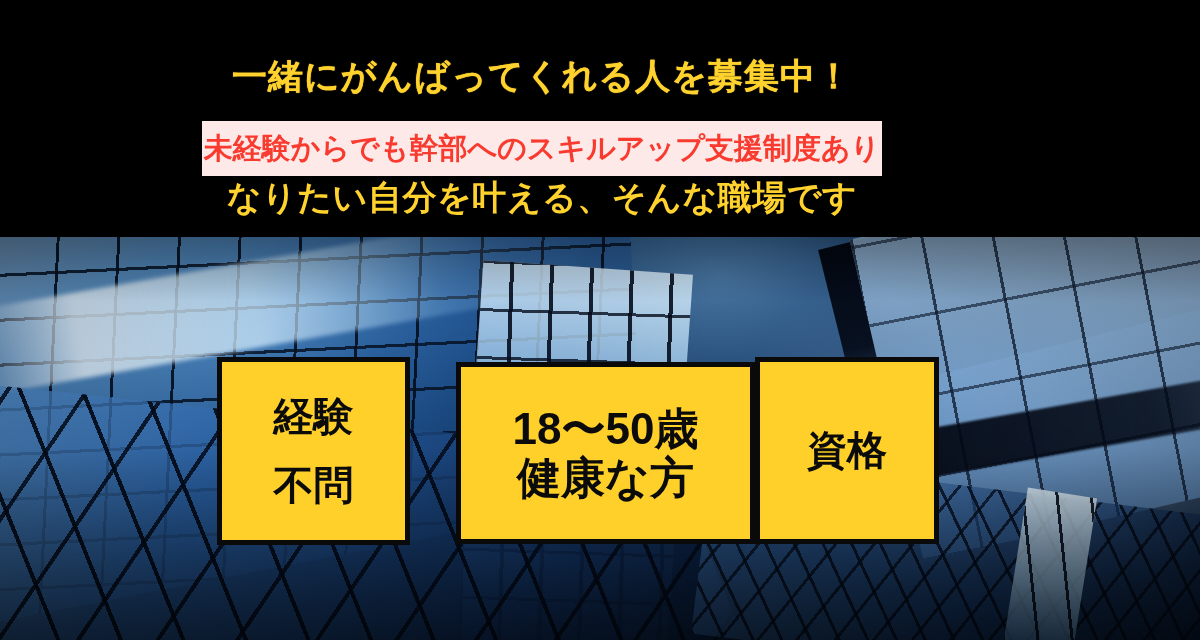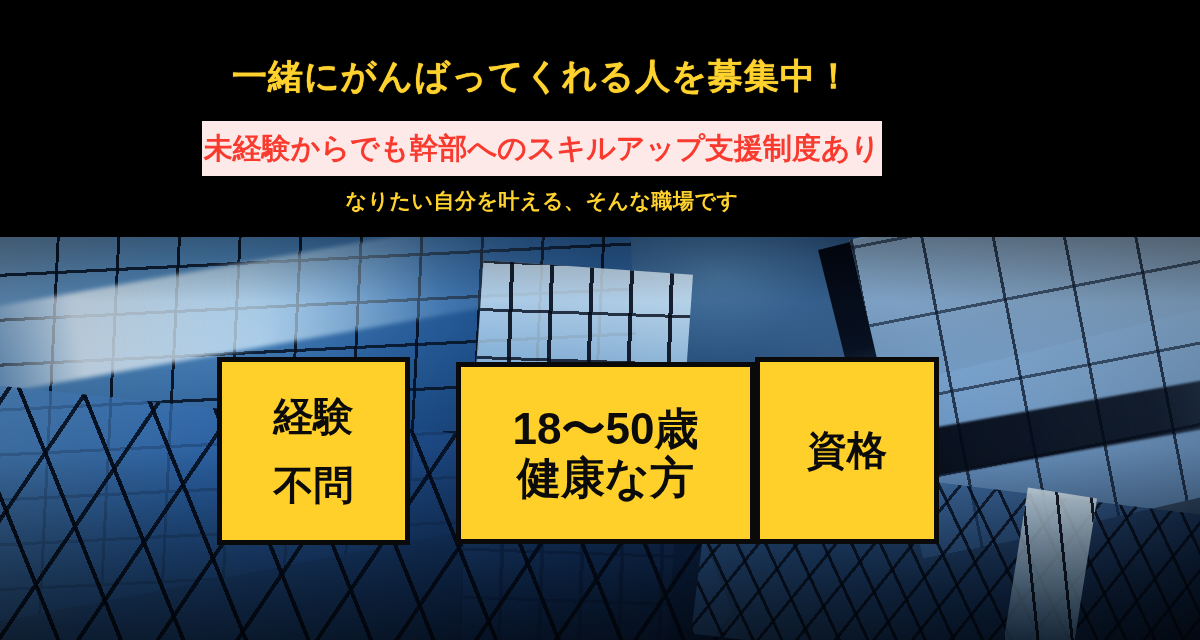--- a/index.html
+++ b/index.html
@@ -58,23 +58,23 @@
   .headline-2 {
     color: #F93A2F;
     font-size: 29px;
     font-weight: 700;
     letter-spacing: 0px;
     line-height: 1.0;
     white-space: nowrap;
   }
 
   .headline-3 {
-    margin-top: 14px;
+    margin-top: 4px;
     color: #FFD22D;
-    font-size: 21px;
+    font-size: 34px;
     font-weight: 700;
     letter-spacing: 0.5px;
     line-height: 1.0;
     white-space: nowrap;
   }
 
   
   .photo {
     position: absolute;
     left: 0;

